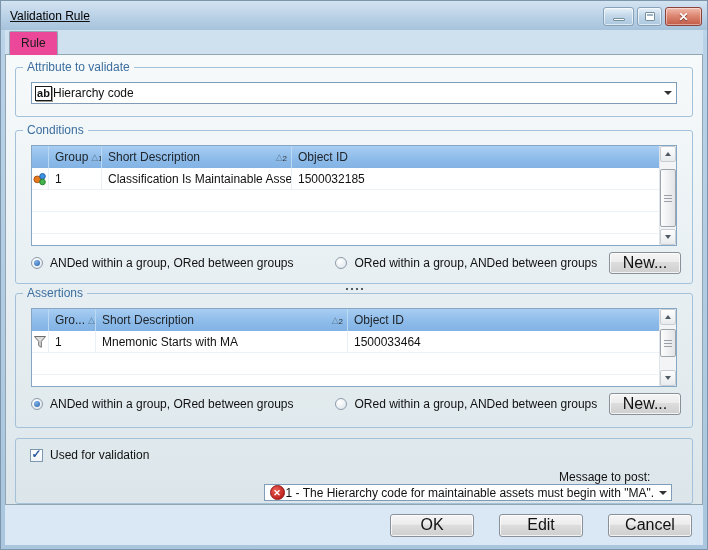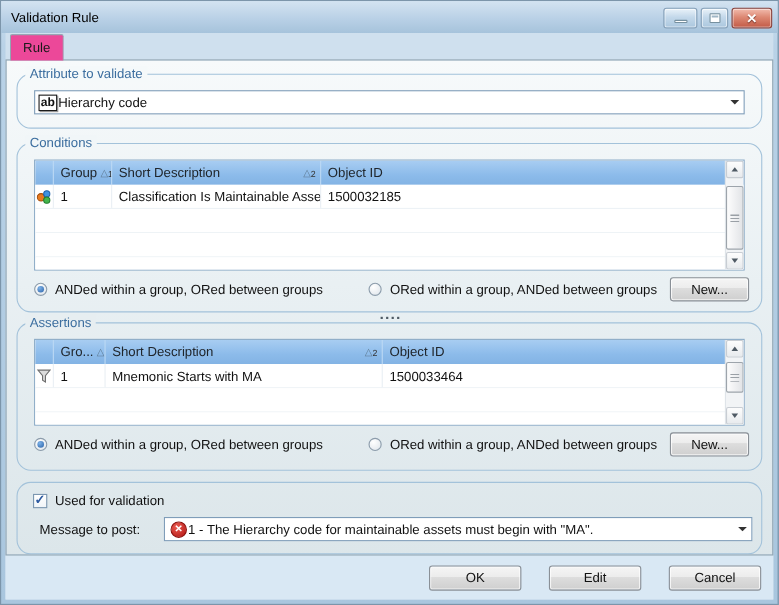--- a/index.html
+++ b/index.html
@@ -5,20 +5,21 @@
   * { box-sizing: border-box; margin: 0; padding: 0; }
   html,body { background:#8ba8bf; }
   body { font-family:"Liberation Sans", sans-serif; }
 
   .window{
     width:708px; height:550px; position:relative;
     background:linear-gradient(#cde0ef 0px,#b9d2e7 40px,#a9c6de 100%);
     border:1px solid #7c95aa;
     font-size:12px; color:#111;
     overflow:hidden;
+    text-decoration:underline;
   }
 
   
   .titlebar{ height:29px; display:flex; align-items:center; padding-left:9px; position:relative;
     background:linear-gradient(#d3e3f1,#b7cfe5 60%,#a6c3db); }
   .title{ color:#000; }
   .controls{ position:absolute; top:6px; right:5px; display:flex; gap:3px; }
   .wbtn{ height:19px; border:1px solid #87a1b9; border-radius:3px;
     background:linear-gradient(#e9f2f9,#c3d8ea 45%,#abc7de);
     box-shadow:inset 0 0 0 1px rgba(255,255,255,.6);
@@ -40,21 +41,21 @@
   .tab{ height:20px; line-height:19px; padding:0 11px; margin-right:2px;
     background:linear-gradient(#f6f8f9,#dde4e8); border:1px solid #92a5b2; border-bottom:none;
     border-radius:2px 2px 0 0; color:#1a1a1a; cursor:default; }
   .tab.active{ height:24px; line-height:23px; background:#ec4899; position:relative; z-index:3; margin-bottom:-1px;margin-top:40px; }
 
   .tabpage{ flex:1; border:1px solid #92a5b2; position:relative; overflow:hidden;
     background:linear-gradient(#f7fafb,#e9f0f3 45%,#dce6ea);
     display:flex; flex-direction:column; padding:0 6px; }
 
   
-  .group{ border:1px solid #a3c2da; border-radius:13px; position:relative; margin:0 3px; flex:none; }
+  .group{ border:1px solid #a3c2da; border-radius:3px; position:relative; margin:0 3px; flex:none; }
   .group-label{ position:absolute; top:-8px; left:7px; padding:0 4px; color:#3c6e9f; line-height:15px; }
   .attr-group{ margin-top:12px; height:50px; }
   .attr-group .group-label{ background:#f5f9fa; }
   .cond-group{ margin-top:13px; height:154px; }
   .cond-group .group-label{ background:#f1f6f8; }
   .assert-group{ height:135px; }
   .assert-group .group-label{ background:#e7eef1; }
   .valid-group{ margin-top:10px; height:66px; }
 
   
@@ -109,38 +110,38 @@
   
   .radio-row{ display:flex; align-items:center; margin:5px 11px 0 15px; height:24px; }
   .radio{ width:12px; height:12px; border-radius:50%; border:1px solid #8c9cab; flex:none;
     background:radial-gradient(circle at 35% 30%, #ffffff, #dde4ea); display:flex; }
   .radio.sel::after{ content:""; width:6px; height:6px; border-radius:50%; margin:auto;
     background:radial-gradient(circle at 35% 30%, #7db2e8, #2a62a8); }
   .radio-label{ margin-left:7px; white-space:nowrap; }
   .radio-gap{ width:42px; flex:none; }
 
   
-  .btn{ height:22px; border:1px solid #8a9097; border-radius:3px; color:#111; font-size:12px;
+  .btn{ height:22px; border:1px solid #8a9097; border-radius:3px; color:#111; font-size:16px;
     background:linear-gradient(#f5f5f5,#ececec 45%,#dddddd 46%,#cfcfcf);
     box-shadow:inset 0 0 0 1px rgba(255,255,255,.75);
     display:flex; align-items:center; justify-content:center; cursor:default; }
   .new-btn{ width:72px; margin-left:auto; }
   .browse-btn{ width:80px; margin-left:7px; flex:none; }
 
   
   .splitter{ height:11px; display:flex; align-items:center; justify-content:center; gap:3px; }
   .dot{ width:2px; height:2px; background:#4e5a64; }
 
   
   .check-row{ display:flex; align-items:center; margin:9px 0 0 14px; }
   .checkbox{ width:13px; height:13px; border:1px solid #7c97b0; background:linear-gradient(#ffffff,#f1f5f8);
     display:flex; align-items:center; justify-content:center; flex:none; }
   .check-glyph{ color:#2c5aa0; font-size:12px; font-weight:bold; line-height:10px; margin-top:-2px; }
   .check-label{ margin-left:7px; }
-  .msg-row{ display:flex; align-items:center; margin:8px 8px 0 20px; }
+  .msg-row{ display:flex; align-items:flex-end; margin:8px 20px 0 20px;flex-direction:column; }
   .msg-label{ width:113px; flex:none; }
   .msg-combo{ flex:1; }
   .err-icon{ width:15px; height:15px; flex:none; border-radius:50%; border:1px solid #8d100d;
     background:radial-gradient(circle at 35% 30%, #ea5b52, #b21310);
     color:#fff; font-size:9px; font-weight:bold; display:flex; align-items:center; justify-content:center;
     margin-left:2px; }
 
   
   .footer{ height:40px; flex:none; background:#d9e8f4; display:flex; align-items:center;
     justify-content:flex-end; gap:25px; padding-right:11px; }

